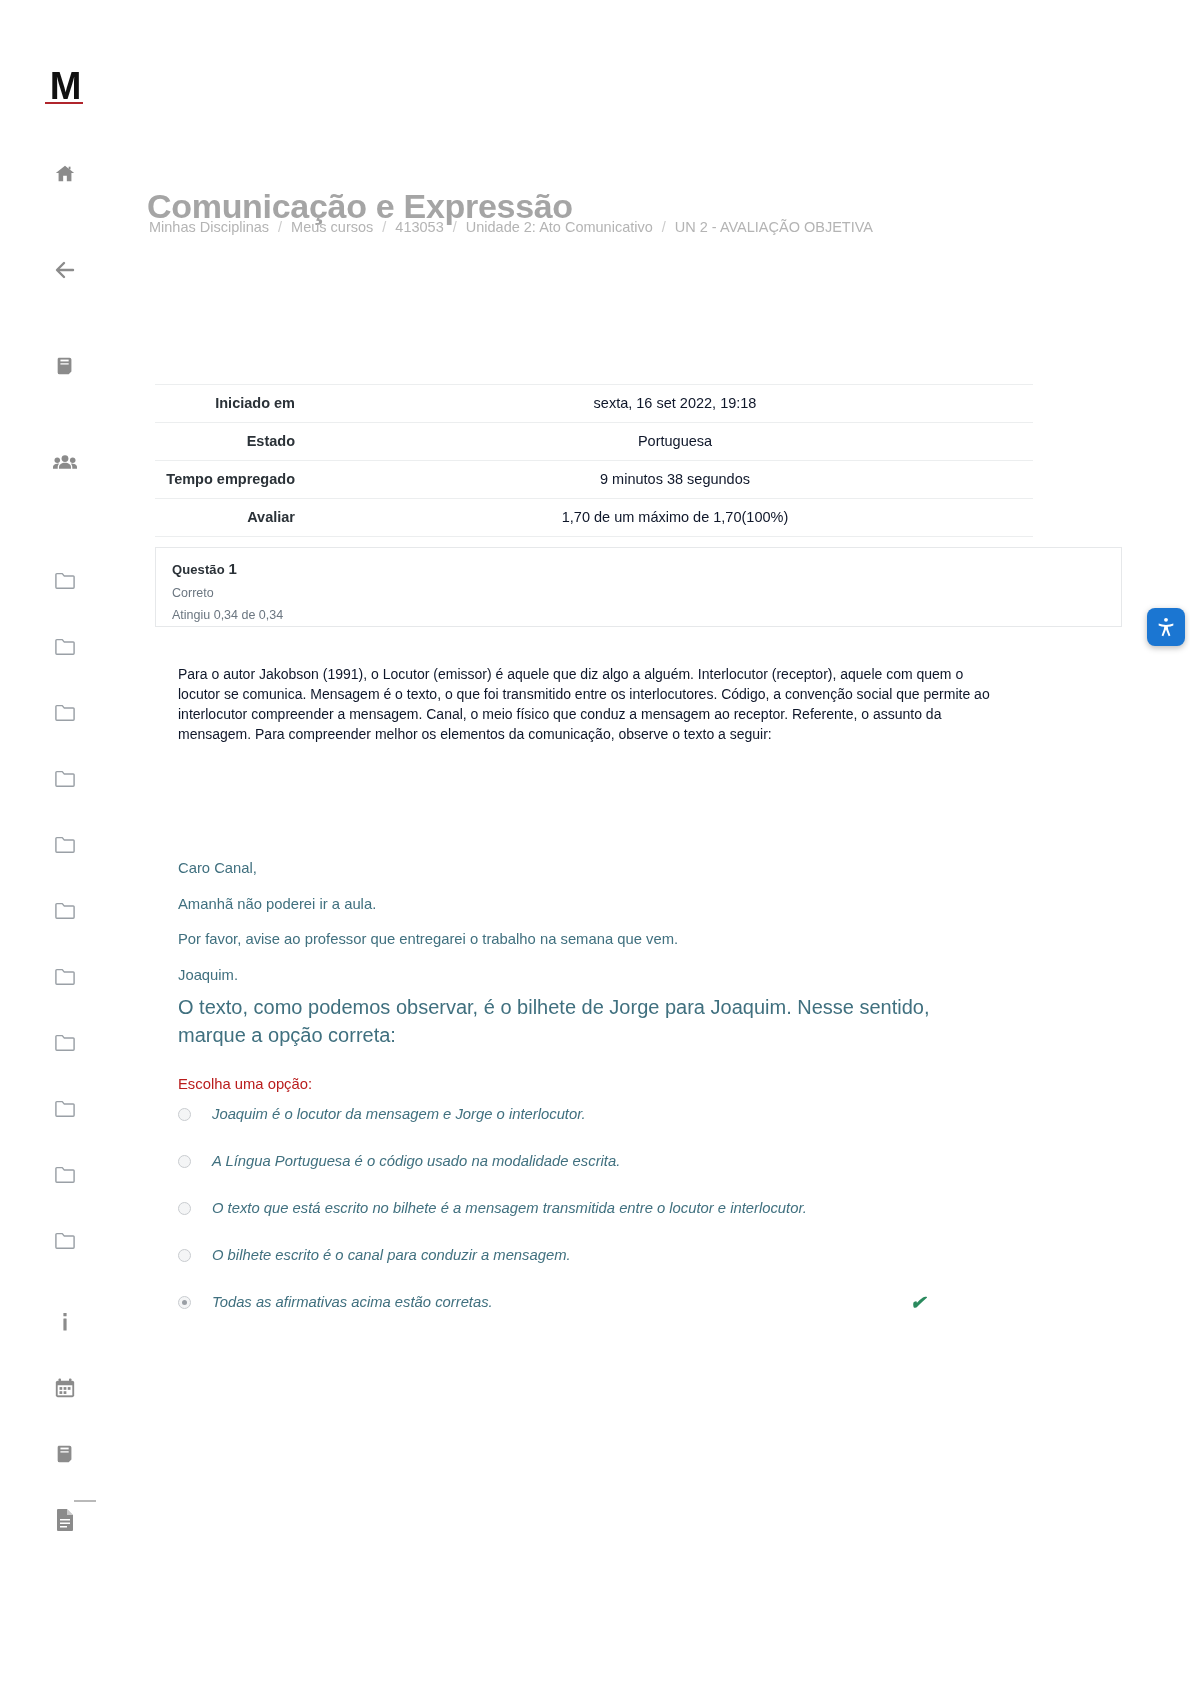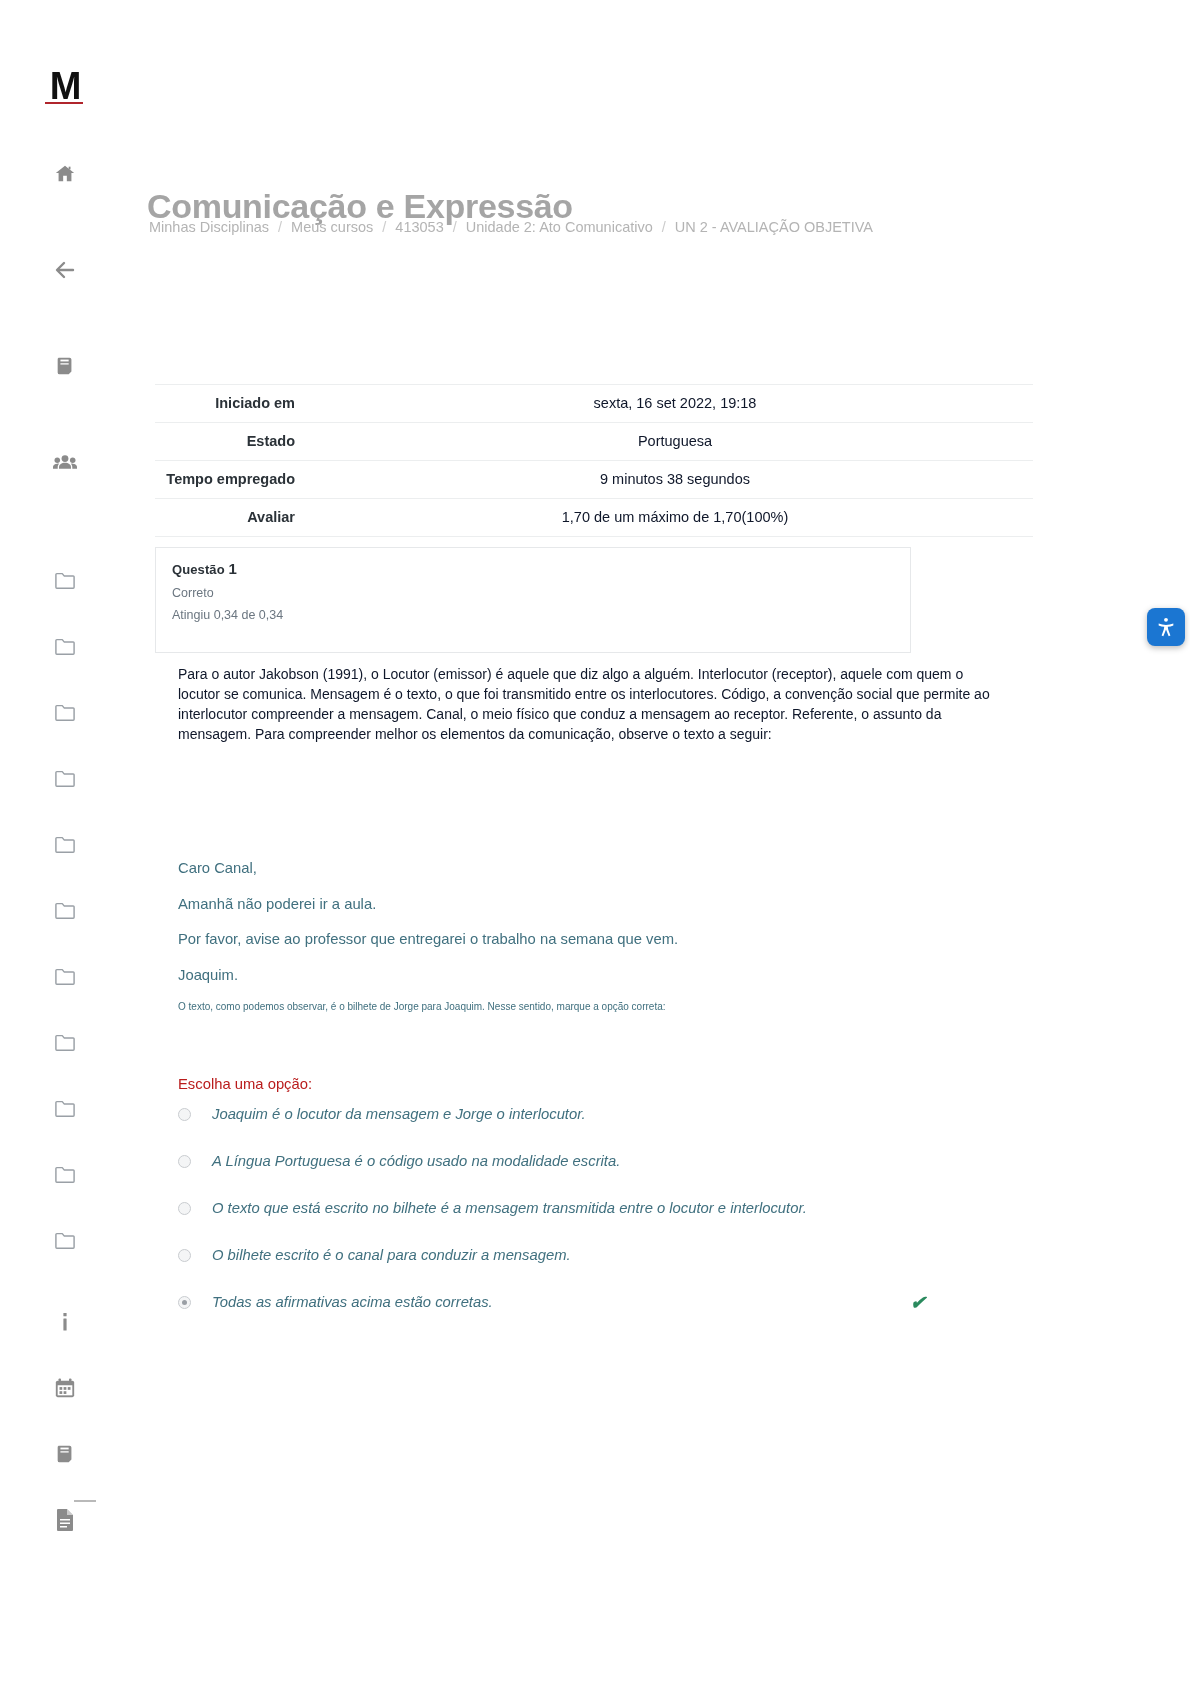--- a/index.html
+++ b/index.html
@@ -105,24 +105,24 @@
     font-weight: 400;
     color: #0f172a;
     padding: 8px 0 8px 10px;
     line-height: 1.45;
   }
 
   
   #question-box {
     position: absolute;
     left: 25px; top: 531px;
-    width: 756px;
+    width: 967px;
     border: 1px solid #e6e8ea;
     background: #ffffff;
-    padding: 12px 16px 30px 16px;
+    padding: 12px 16px 4px 16px;
   }
   #question-num {
     font-size: 13px;
     font-weight: 700;
     color: #2b3238;
     letter-spacing: 0.1px;
   }
   #question-num .num { font-size: 15px; }
   #question-state {
     margin-top: 9px;
@@ -153,21 +153,21 @@
     width: 815px;
     font-size: 14.8px;
     color: #40707f;
     line-height: 35.5px;
   }
 
   #prompt-line {
     position: absolute;
     left: 48px; top: 977px;
     width: 815px;
-    font-size: 10px;
+    font-size: 20px;
     color: #40707f;
     line-height: 28px;
   }
 
   #choose-label {
     position: absolute;
     left: 48px; top: 1060px;
     font-size: 14.8px;
     color: #b91c1c;
   }

